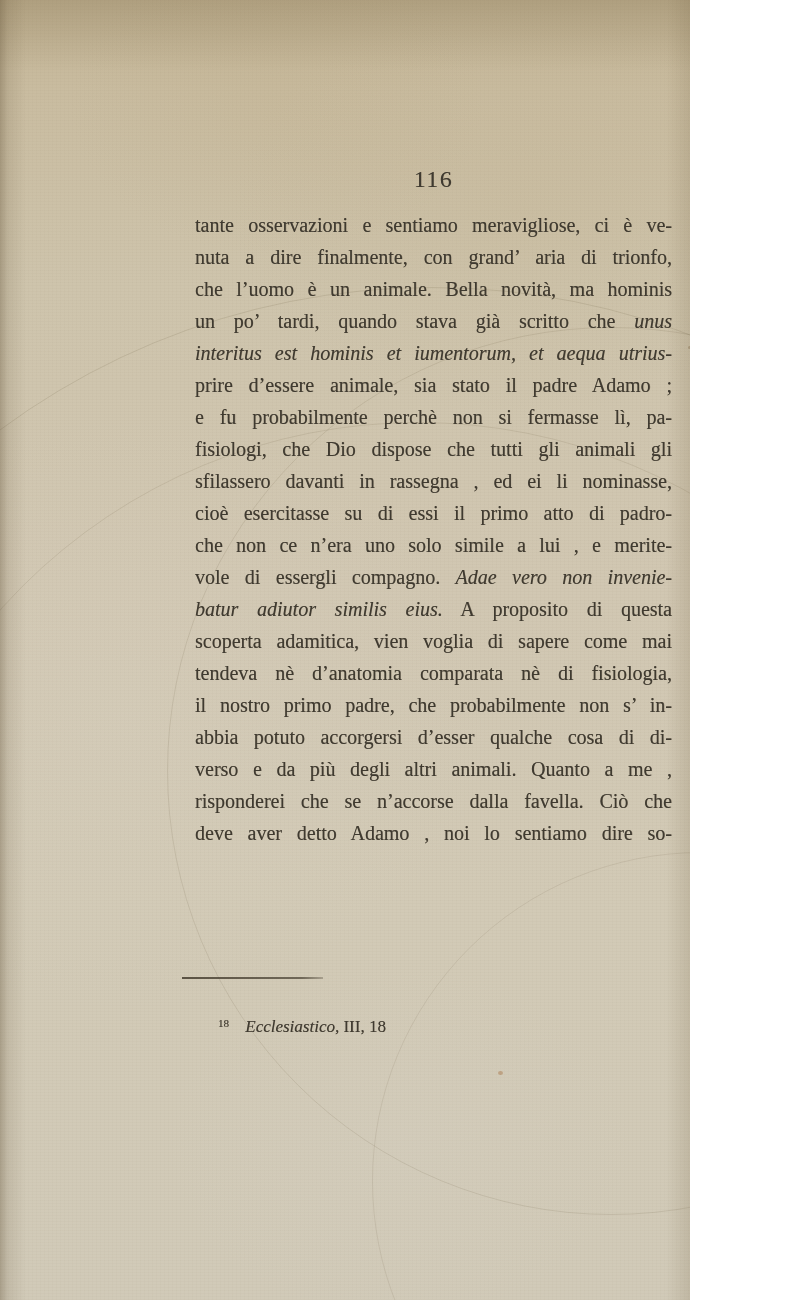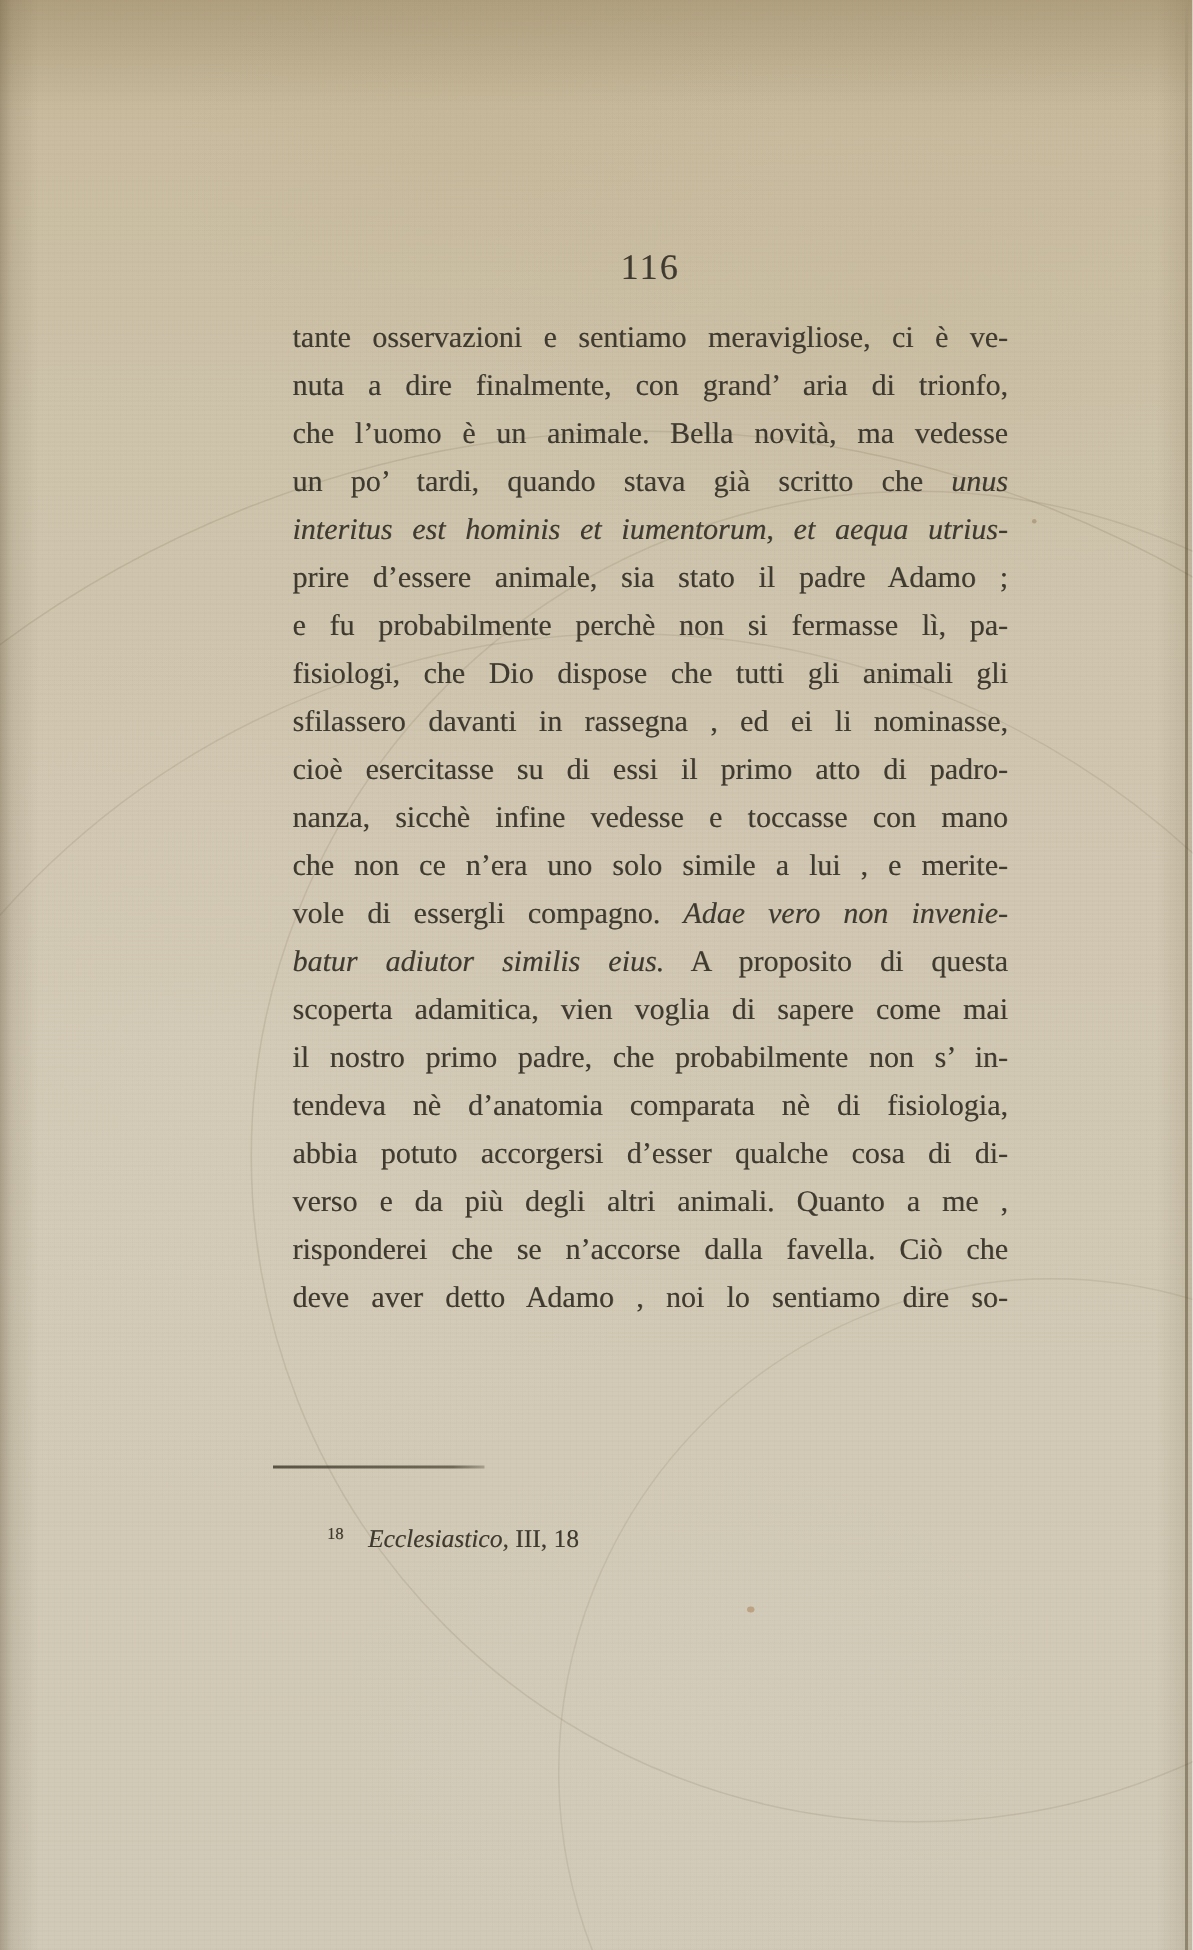--- a/index.html
+++ b/index.html
@@ -1,17 +1,17 @@
 <!DOCTYPE html>
 <html><head>
 <meta charset="utf-8">
 <style>
   html,body{margin:0;padding:0;}
   .page{
-    position:relative;width:795px;height:1300px;overflow:hidden;
+    position:relative;width:690px;height:1300px;overflow:hidden;
     background:linear-gradient(180deg,#c1b292 0%,#c9bca0 7%,#cec4ac 22%,#d1c7b2 45%,#d2cab6 70%,#d1cab8 100%);
     font-family:"Liberation Serif","DejaVu Serif",serif;
     color:#3f3a30;
   }
   .mottle{
     position:absolute;inset:0;pointer-events:none;
     background:
       radial-gradient(420px 300px at 76% 16%, rgba(188,170,134,.18), rgba(188,170,134,0) 70%),
       radial-gradient(520px 420px at 18% 55%, rgba(219,213,199,.20), rgba(219,213,199,0) 72%),
       radial-gradient(340px 260px at 58% 88%, rgba(214,209,198,.22), rgba(214,209,198,0) 70%),
@@ -62,38 +62,37 @@
   <div class="edge-right"></div>
   <div class="edge-right-line"></div>
   <div class="speck-1"></div>
   <div class="speck-2"></div>
 
   <div class="page-number">116</div>
 
   <div class="text-block">
     <div class="line"><span>tante osservazioni e sentiamo meravigliose, ci è ve-</span></div>
     <div class="line"><span>nuta a dire finalmente, con grand’ aria di trionfo,</span></div>
-    <div class="line"><span>che l’uomo è un animale. Bella novità, ma vedesse</span></div>
+    <div class="line"><span>che l’uomo è un animale. Bella novità, ma hominis</span></div>
     <div class="line"><span>un po’ tardi, quando stava già scritto che</span>
       <span class="it">unus</span></div>
     <div class="line"><span class="it">interitus est hominis et iumentorum, et aequa utrius-</span></div>
     <div class="line"><span>prire d’essere animale, sia stato il padre Adamo ;</span></div>
     <div class="line"><span>e fu probabilmente perchè non si fermasse lì, pa-</span></div>
     <div class="line"><span>fisiologi, che Dio dispose che tutti gli animali gli</span></div>
     <div class="line"><span>sfilassero davanti in rassegna , ed ei li nominasse,</span></div>
     <div class="line"><span>cioè esercitasse su di essi il primo atto di padro-</span></div>
-    <div class="line"><span>nanza, sicchè infine vedesse e toccasse con mano</span></div>
     <div class="line"><span>che non ce n’era uno solo simile a lui , e merite-</span></div>
     <div class="line"><span>vole di essergli compagno.</span>
       <span class="it">Adae vero non invenie-</span></div>
     <div class="line"><span class="it">batur adiutor similis eius.</span>
       <span>A proposito di questa</span></div>
     <div class="line"><span>scoperta adamitica, vien voglia di sapere come mai</span></div>
+    <div class="line"><span>tendeva nè d’anatomia comparata nè di fisiologia,</span></div>
     <div class="line"><span>il nostro primo padre, che probabilmente non s’ in-</span></div>
-    <div class="line"><span>tendeva nè d’anatomia comparata nè di fisiologia,</span></div>
     <div class="line"><span>abbia potuto accorgersi d’esser qualche cosa di di-</span></div>
     <div class="line"><span>verso e da più degli altri animali. Quanto a me ,</span></div>
     <div class="line"><span>risponderei che se n’accorse dalla favella. Ciò che</span></div>
     <div class="line"><span>deve aver detto Adamo , noi lo sentiamo dire so-</span></div>
   </div>
 
   <div class="rule"></div>
 
   <div class="footnote">
     <span class="fn-sup">18</span>

